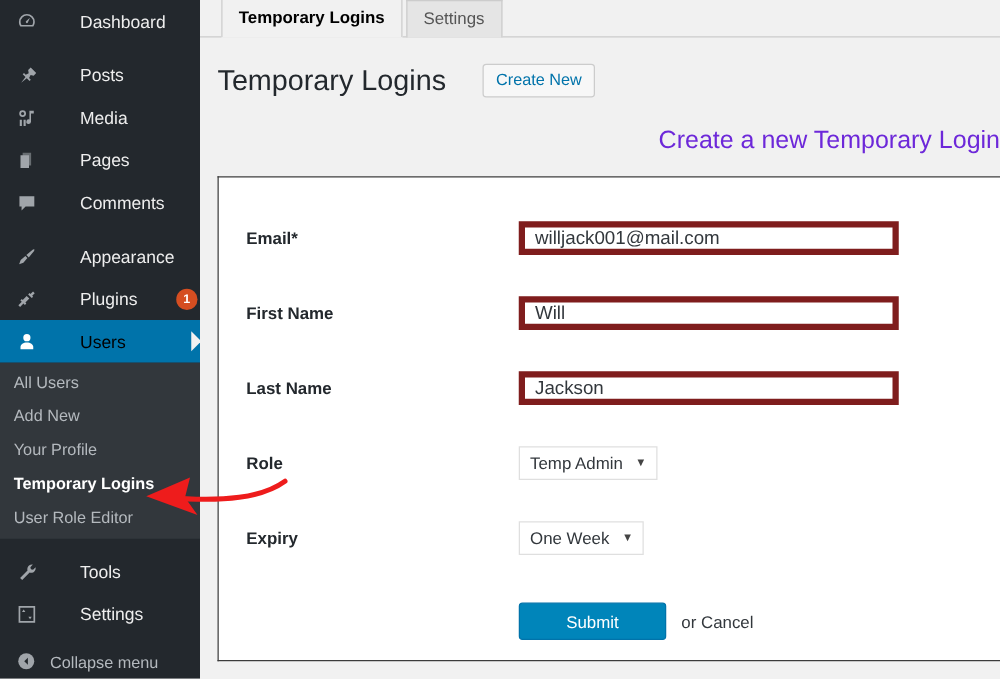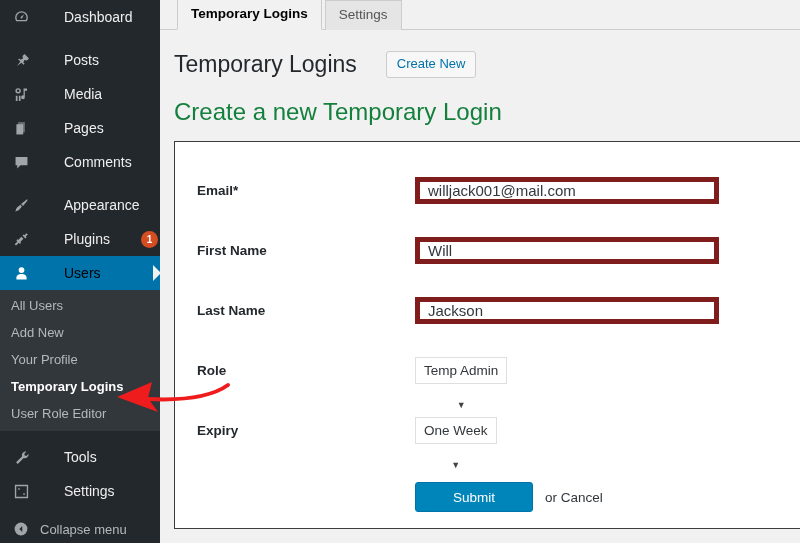--- a/index.html
+++ b/index.html
@@ -133,25 +133,26 @@
     background: #f7f7f7;
     border: 1px solid #ccc;
     border-radius: 3px;
     padding: 4px 10px 5px 10px;
     line-height: 16px;
     cursor: pointer;
     font-family: "Liberation Sans", sans-serif;
     margin-left: 17px;
   }
   .section-title {
-    font-size: 24px;
+    font-size: 20px;
     font-weight: normal;
-    color: #15803d;
+    color: #6d28d9;
     padding: 20px 0 0 14px;
     line-height: 26px;
+    text-align: right;
   }
 
   
   .panel {
     margin: 16px 0 0 14px;
     background: #fff;
     border: 1px solid #3c3c3c;
     border-right: none;
     height: 388px;
     width: 660px;
@@ -184,21 +185,20 @@
   }
   .select-wrap {
     position: relative;
     display: inline-flex; align-items: center;
     border: 1px solid #dfdfdf;
     background: #fff;
     height: 27px;
     padding: 0 8px;
     gap: 10px;
     cursor: pointer;
-    flex-direction: column;
   }
   .select-wrap .sel-text {
     font-size: 13.5px;
     color: #32373c;
     line-height: 25px;
   }
   .select-wrap .caret {
     font-size: 9px;
     color: #444;
     line-height: 25px;

